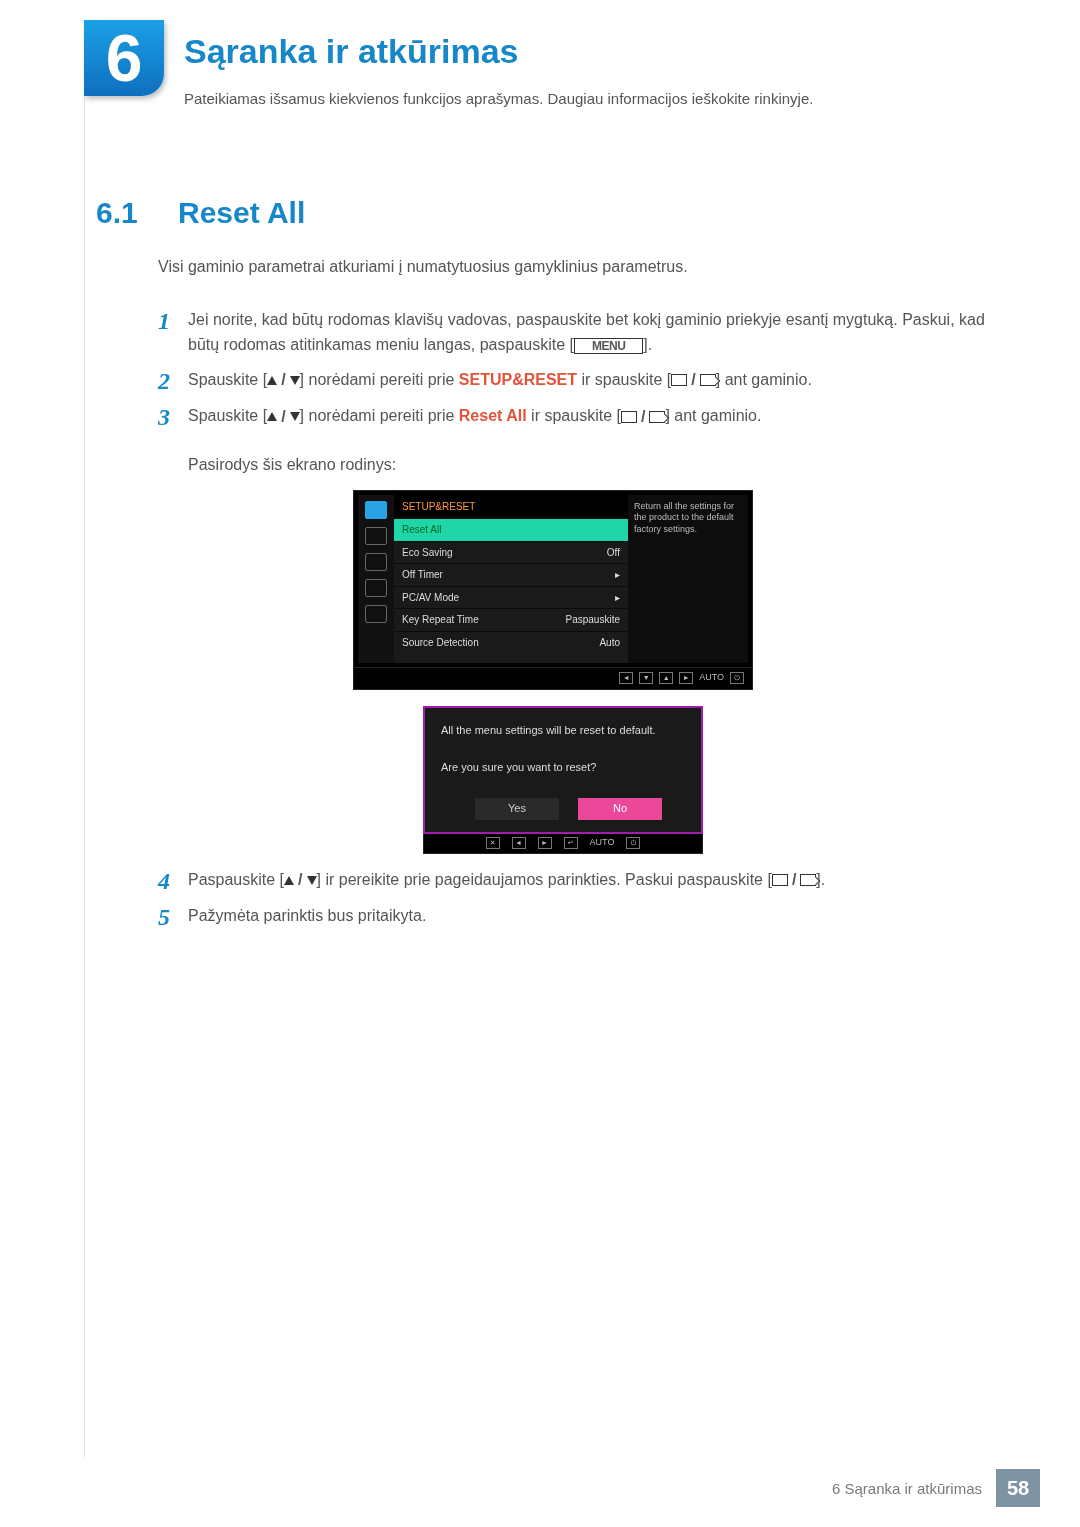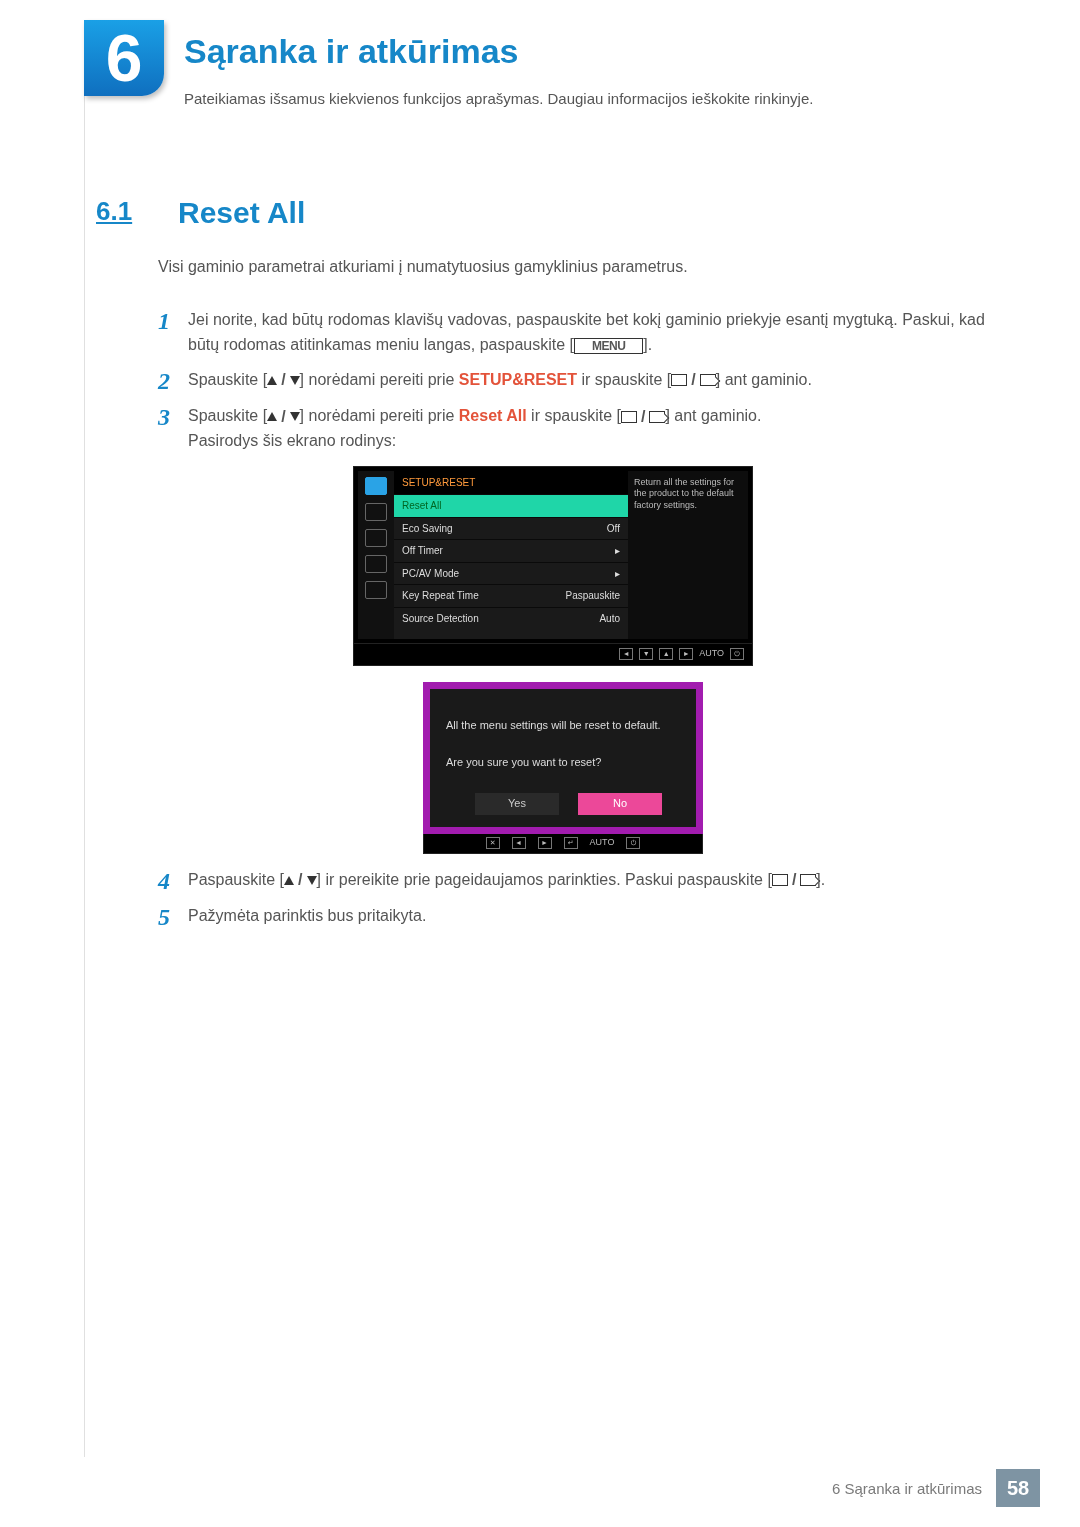--- a/index.html
+++ b/index.html
@@ -51,24 +51,23 @@
     position: absolute;
     left: 184px;
     top: 90px;
     font-size: 15px;
     color: #555;
   }
   .sec-num {
     position: absolute;
     left: 96px;
     top: 196px;
-    font-size: 26px;
-    font-weight: bold;
-    color: #1687c8;
-    text-decoration: underline;
+    font-size: 30px;
+    font-weight: bold;
+    color: #1687c8;
   }
   .sec-title {
     position: absolute;
     left: 178px;
     top: 196px;
     font-size: 30px;
     font-weight: bold;
     color: #1687c8;
   }
   .sec-body {
@@ -208,22 +207,22 @@
     border-top:none;
   }
   .nav-btn { width:14px;height:12px;border:1px solid #777;display:flex;align-items:center;justify-content:center;font-size:7px; }
 
   
   .confirm-wrap { margin:16px 0 0 235px; width:280px; }
   .confirm {
     background:#1a1a1a;
     color:#ddd;
     font-size:11px;
-    padding:28px 16px 12px;
-    border:7px solid #a21caf;
+    padding:14px 16px 12px;
+    border:2px solid #a21caf;
   }
   .confirm-q { margin-top:20px; }
   .confirm-btns { display:flex;gap:8px;justify-content:center;margin-top:22px; }
   .cbtn { width:84px;height:22px;display:flex;align-items:center;justify-content:center;font-size:11px;margin-left:11px; }
   .cbtn.yes { background:#2a2a2a;color:#ccc; }
   .cbtn.no { background:#ec4899;color:#fff; }
   .confirm-nav {
     background:#000;height:20px;border:1px solid #222;border-top:none;
     display:flex;justify-content:center;align-items:center;gap:12px;color:#bbb;font-size:9px;
   }
@@ -285,21 +284,21 @@
       <div class="step-text">
         <span>Spauskite [</span><span class="mini-icon ud-pair">
             <span class="tri-up"></span>
             <span class="slash">/</span>
             <span class="tri-down"></span>
           </span><span>] norėdami pereiti prie </span><span class="hl-red">Reset All</span><span> ir spauskite [</span><span class="mini-icon rect-pair">
             <span class="rect-a"></span>
             <span class="slash">/</span>
             <span class="rect-b"></span>
           </span><span>] ant gaminio.</span>
-        <div style="margin-top:0">Pasirodys šis ekrano rodinys:</div>
+        <div style="margin-top:24px">Pasirodys šis ekrano rodinys:</div>
 
         <div class="osd-wrap">
           <div class="osd">
             <div class="osd-sidebar">
               <div class="osd-sicon active"></div>
               <div class="osd-sicon"></div>
               <div class="osd-sicon"></div>
               <div class="osd-sicon"></div>
               <div class="osd-sicon"></div>
             </div>

